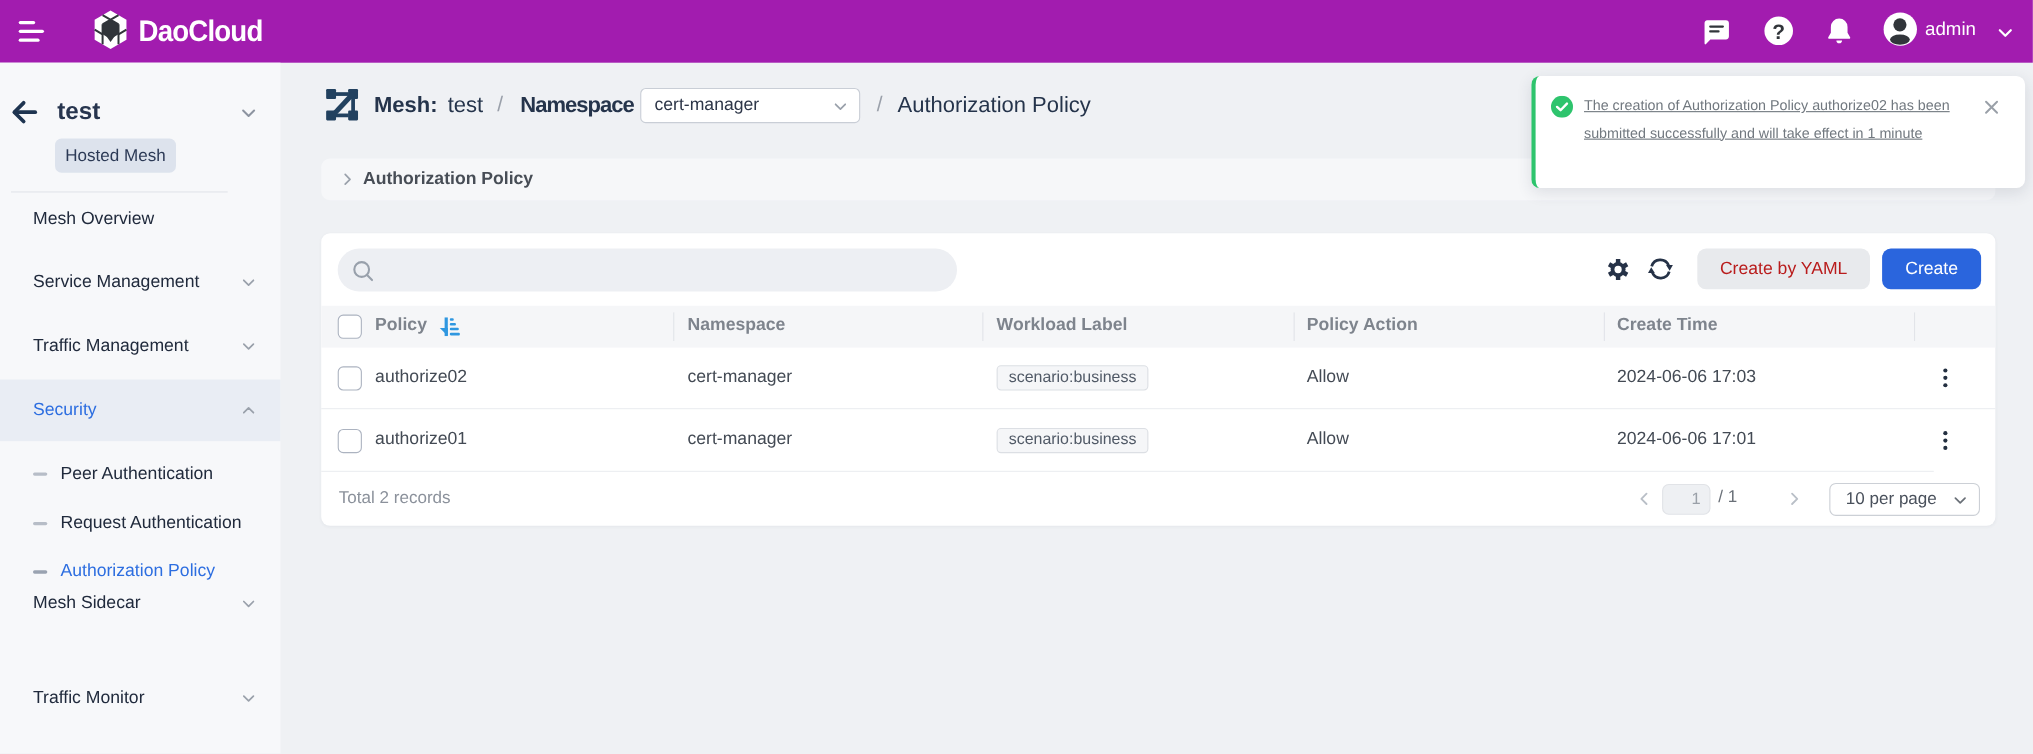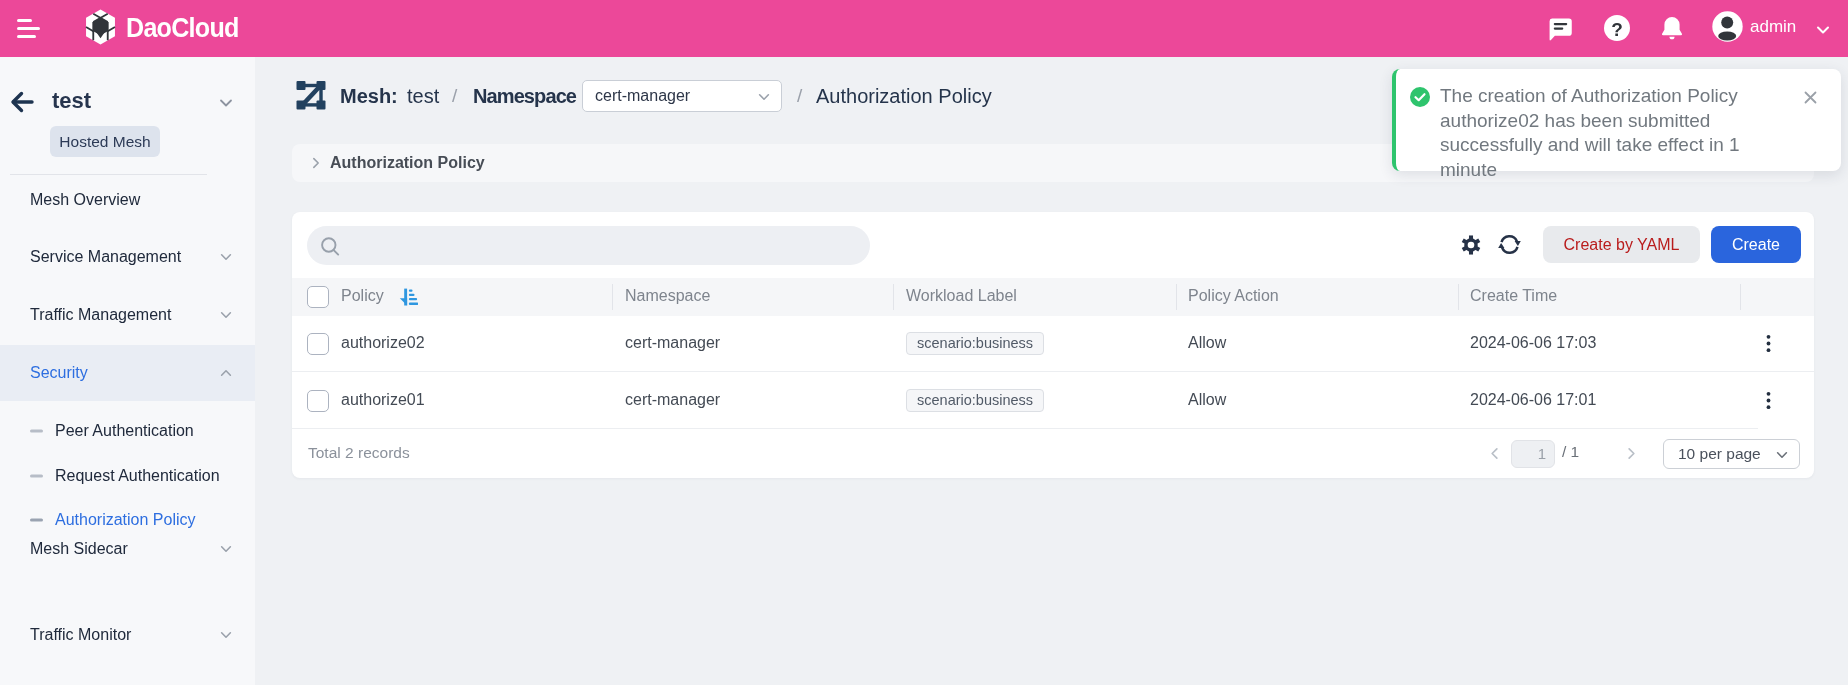--- a/index.html
+++ b/index.html
@@ -1,33 +1,33 @@
 <!DOCTYPE html>
 <html><head>
 <meta charset="utf-8">
 <style>
 * { margin:0; padding:0; box-sizing:border-box; }
 html,body { width:1848px; height:685px; overflow:hidden; font-family:"Liberation Sans", sans-serif; background:#eff1f4; }
 .abs { position:absolute; }
 
 
-#nav { position:absolute; left:0; top:0; width:1848px; height:57px; background:#ec4899; }
+#nav { position:absolute; left:0; top:0; width:1848px; height:57px; background:#a21caf; }
 #nav svg { display:block; }
 
 
 #side { position:absolute; left:0; top:57px; width:255px; height:628px; background:#f7f8fa; }
 .mitem { position:absolute; left:0; width:255px; font-size:16px; color:#202a3c; }
 .mlabel { position:absolute; left:30px; top:50%; transform:translateY(-50%); }
 .mchev { position:absolute; right:22px; top:50%; transform:translateY(-50%); }
 .sub-dash { position:absolute; left:30px; top:50%; transform:translateY(-50%); width:13px; height:3px; border-radius:2px; background:#b7bdc7; }
 .sublabel { position:absolute; left:55px; top:50%; transform:translateY(-50%); }
 .card { position:absolute; background:#fff; border-radius:8px; }
 .cbx { width:22px; height:22px; border:1.3px solid #acb3c0; border-radius:5px; background:#fff; }
 .chip { display:inline-block; height:23px; line-height:21px; padding:0 10px; background:#f5f6f8; border:1px solid #dcdfe4; border-radius:4px; font-size:14.5px; color:#515a67; }
-.hdrtxt { font-size:16px; font-weight:normal; color:#7e848d; }
+.hdrtxt { font-size:16px; font-weight:bold; color:#7e848d; }
 .celltxt { font-size:16px; color:#434a54; }
 </style>
 </head>
 <body>
 
 <div id="nav">
 
   <svg class="abs" style="left:16px;top:16px;" width="26" height="26" viewBox="0 0 26 26">
     <rect x="1" y="3" width="15" height="3" rx="1.5" fill="#fff"></rect>
     <rect x="1" y="11" width="23" height="3" rx="1.5" fill="#fff"></rect>
@@ -271,17 +271,17 @@
         </svg>
     </div>
   </div>
 </div>
 
 <div class="abs" style="left:1392px;top:69px;width:449px;height:102px;background:#fff;border-radius:8px;box-shadow:0 4px 14px rgba(40,50,70,0.12);border-left:4px solid #2ec46d;">
   <svg class="abs" style="left:14px;top:18px;" width="20" height="20" viewBox="0 0 20 20">
     <circle cx="10" cy="10" r="10" fill="#2ec46d"></circle>
     <path d="M5.5 10.2 L8.7 13.2 L14.5 7.2" fill="none" stroke="#fff" stroke-width="2.2" stroke-linecap="round" stroke-linejoin="round"></path>
   </svg>
-  <div class="abs" style="left:44px;top:15px;width:360px;font-size:19px;line-height:24.5px;color:#71787f;">The creation of Authorization Policy authorize02 has been submitted successfully and will take effect in 1 minute</div>
+  <div class="abs" style="left:44px;top:15px;width:360px;font-size:13px;line-height:24.5px;color:#71787f;text-decoration:underline;">The creation of Authorization Policy authorize02 has been submitted successfully and will take effect in 1 minute</div>
 </div>
 <svg class="abs" style="left:1803px;top:90px;" width="15" height="15" viewBox="0 0 15 15">
   <path d="M2.5 2.5 L12.5 12.5 M12.5 2.5 L2.5 12.5" stroke="#9aa0a8" stroke-width="1.8" stroke-linecap="round"></path>
 </svg>
 
 </body></html>

